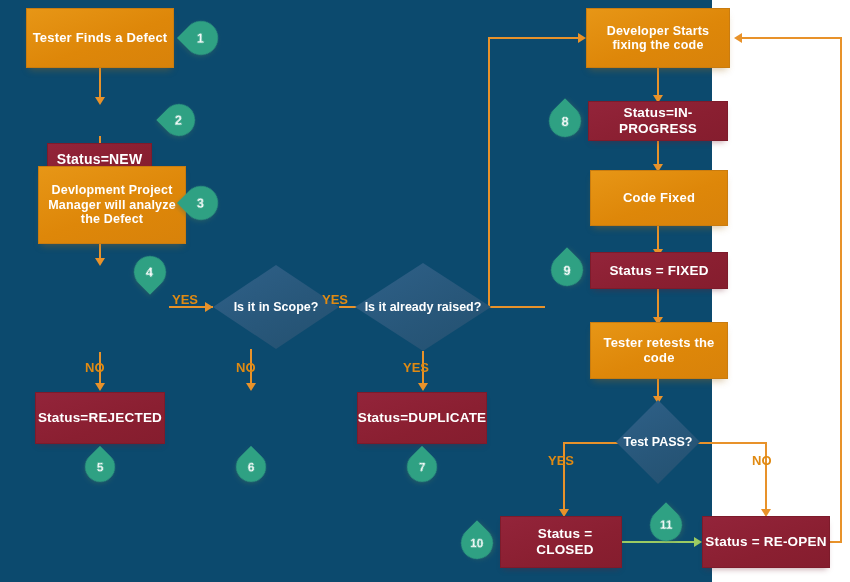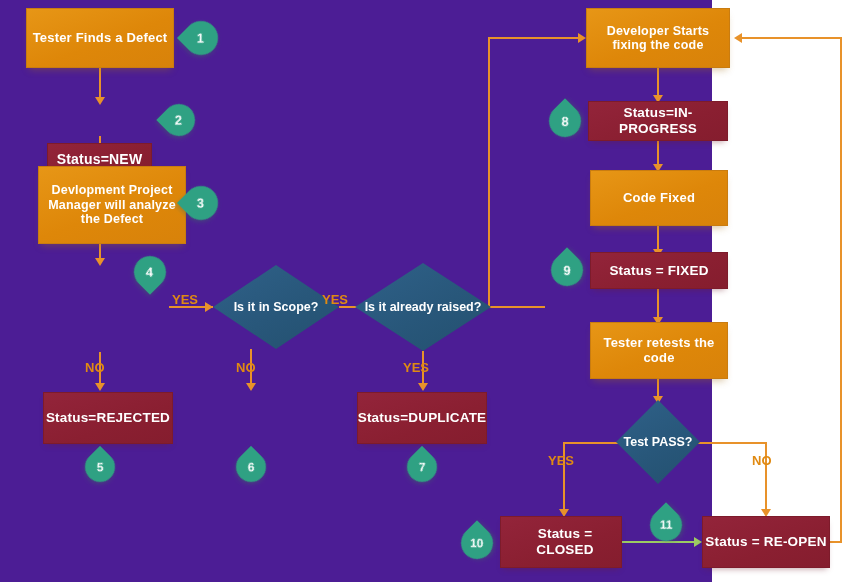--- a/index.html
+++ b/index.html
@@ -1,18 +1,18 @@
 <!DOCTYPE html>
 <html><head>
 <meta charset="utf-8">
 <style>
   html,body{margin:0;padding:0;background:#ffffff;}
   body{width:850px;height:582px;overflow:hidden;
        font-family:"Liberation Sans",sans-serif;}
-  #stage{position:relative;width:712px;height:582px;background:#4c1d95;}
+  #stage{position:relative;width:712px;height:582px;background:#0c4a6e;}
 
   
   .node{position:absolute;box-sizing:border-box;display:flex;align-items:center;
         justify-content:center;text-align:center;color:#fff;font-weight:700;
         letter-spacing:.2px;line-height:1.15;z-index:3;}
   .proc{background:linear-gradient(160deg,#e79616 0%,#de8709 55%,#d8820a 100%);
         border:1px solid #c97c10;
         box-shadow:0 5px 7px -3px rgba(160,110,30,.38);}
   .status{background:linear-gradient(160deg,#93243a 0%,#8a1f31 60%,#851d2e 100%);
         border:1px solid #7d1b2b;
@@ -94,21 +94,21 @@
   </div>
 
   <div class="ln lnh" style="left:169px;top:306px;width:44px;"></div>
   <div class="arw right" style="left:205px;top:302px;"></div>
   <div class="elbl" style="left:172px;top:292px;font-size:13px;">YES</div>
 
   <div class="ln lnv" style="left:99px;top:352px;height:34px;"></div>
   <div class="arw down" style="left:95px;top:383px;"></div>
   <div class="elbl" style="left:85px;top:360px;font-size:13px;">NO</div>
 
-  <div class="node status" style="left:43px;top:392px;width:130px;height:52px;font-size:13.5px;">Status=REJECTED</div>
+  <div class="node status" style="left:35px;top:392px;width:130px;height:52px;font-size:13.5px;">Status=REJECTED</div>
   <div class="pin up" style="left:85px;top:452px;width:30px;height:30px;font-size:12px;">
     <span>5</span>
   </div>
 
   <div class="dec" style="left:213px;top:265px;width:126px;height:84px;">
     <div class="shape"></div>
     <div class="txt" style="font-size:12.5px;">Is it in Scope?</div>
   </div>
 
   <div class="ln lnh" style="left:339px;top:306px;width:44px;"></div>

